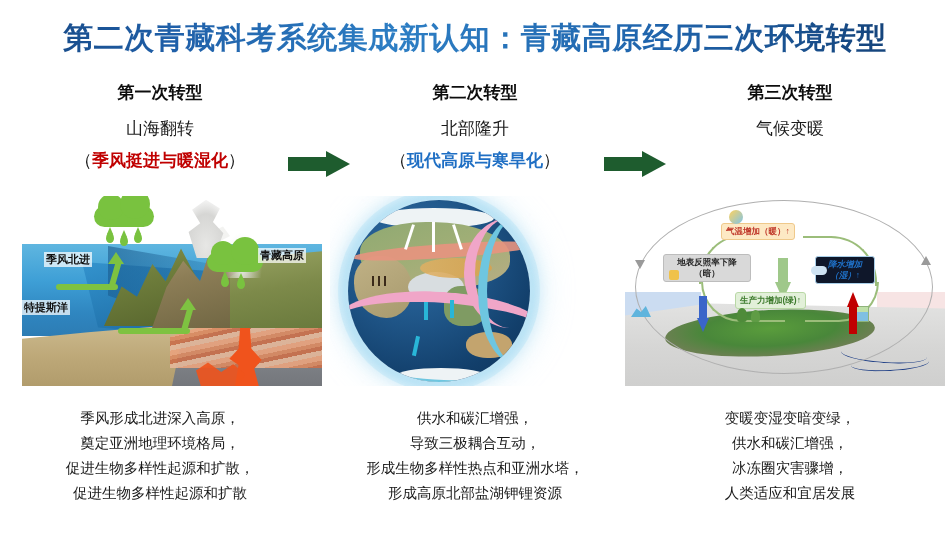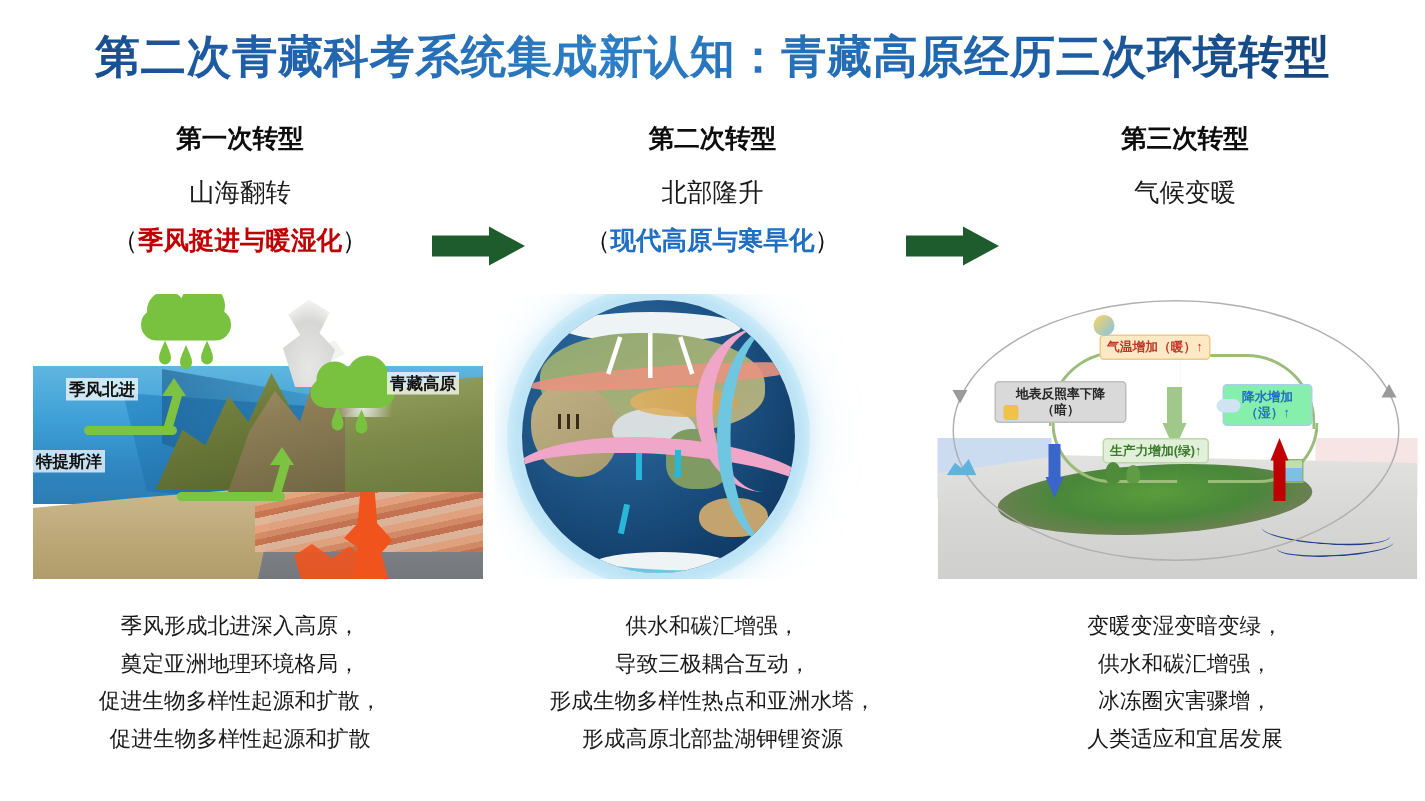--- a/index.html
+++ b/index.html
@@ -116,21 +116,21 @@
   .p3-plateau{position:absolute;left:40px;top:114px;width:210px;height:46px;border-radius:50%;
     background:radial-gradient(ellipse at 50% 40%,#5a9d3c 0%,#49873a 45%,#6f7f54 75%,#9a9d89 100%);
     transform:rotate(-3deg);}
   .p3-blue-panel{position:absolute;left:-6px;top:96px;width:82px;height:40px;background:rgba(168,196,232,.6);}
   .p3-pink-panel{position:absolute;left:252px;top:96px;width:70px;height:40px;background:rgba(240,205,205,.55);}
   .p3-ring{position:absolute;left:10px;top:4px;width:296px;height:172px;border:1.6px solid #b0b0b0;border-radius:50%;}
   .cbox{position:absolute;font-size:8.5px;line-height:11px;font-weight:bold;text-align:center;
     border-radius:3px;padding:2px 4px;white-space:nowrap;}
   .cb-temp{background:#fde9c4;border:1px solid #efc98b;color:#c0392b;}
   .cb-alb{background:#d9d9d9;border:1px solid #bdbdbd;color:#262626;}
-  .cb-prec{background:#86efac;border:1px solid #a9cfe9;color:#1f6fc4;}
+  .cb-prec{background:#0f172a;border:1px solid #a9cfe9;color:#1f6fc4;font-style:italic;}
   .cb-prod{background:#e2f0d9;border:1px solid #b9d8a6;color:#3c7a2c;}
   .p3-dn{position:absolute;left:72px;top:100px;width:12px;height:36px;}
   .p3-dn .s{position:absolute;left:2px;top:0;width:8px;height:24px;background:#3a65c9;}
   .p3-dn .h{position:absolute;left:0;top:22px;width:0;height:0;
     border-left:6px solid transparent;border-right:6px solid transparent;border-top:14px solid #3a65c9;}
   .p3-up{position:absolute;left:222px;top:96px;width:12px;height:42px;}
   .p3-up .s{position:absolute;left:2px;top:14px;width:8px;height:28px;background:#c00000;}
   .p3-up .h{position:absolute;left:0;top:0;width:0;height:0;
     border-left:6px solid transparent;border-right:6px solid transparent;border-bottom:15px solid #c00000;}
   .p3-greenarrow{position:absolute;left:150px;top:62px;width:16px;height:42px;}
@@ -280,21 +280,21 @@
     <div class="p3-greenarrow">
       <div class="s"></div>
       <div class="h"></div>
     </div>
 
     <div style="position:absolute;left:74px;top:38px;width:86px;height:48px;border-left:2px solid #9bbd7a;border-top:2px solid #9bbd7a;border-radius:46px 0 0 0;"></div>
     <div style="position:absolute;left:178px;top:40px;width:72px;height:48px;border-right:2px solid #9bbd7a;border-top:2px solid #9bbd7a;border-radius:0 46px 0 0;"></div>
     <div style="position:absolute;left:180px;top:86px;width:72px;height:38px;border-right:2px solid #9bbd7a;border-bottom:2px solid #9bbd7a;border-radius:0 0 42px 0;"></div>
     <div style="position:absolute;left:76px;top:86px;width:82px;height:38px;border-left:2px solid #9bbd7a;border-bottom:2px solid #9bbd7a;border-radius:0 0 0 42px;"></div>
 
-    <div class="cbox cb-temp" style="left:108px;top:27px;">气温增加（暖）↑</div>
+    <div class="cbox cb-temp" style="left:96px;top:27px;">气温增加（暖）↑</div>
     <div class="cbox cb-alb" style="left:38px;top:58px;width:78px;white-space:normal;">地表反照率下降（暗）</div>
     <div class="cbox cb-prec" style="left:190px;top:60px;width:50px;white-space:normal;">降水增加（湿）↑</div>
     <div class="cbox cb-prod" style="left:110px;top:96px;">生产力增加(绿)↑</div>
 
     <div style="position:absolute;left:104px;top:14px;width:14px;height:14px;border-radius:50%;background:linear-gradient(135deg,#ffd25e,#7fc4e8);"></div>
     <div style="position:absolute;left:44px;top:74px;width:10px;height:10px;background:#f0c24a;border-radius:2px;"></div>
     <div style="position:absolute;left:186px;top:70px;width:16px;height:9px;background:#cfe3f3;border-radius:9px;"></div>
     <div style="position:absolute;left:112px;top:112px;width:10px;height:14px;background:#4f8b3a;border-radius:50% 50% 30% 30%;"></div>
     <div style="position:absolute;left:126px;top:114px;width:9px;height:12px;background:#5f9c45;border-radius:50% 50% 30% 30%;"></div>
     <div style="position:absolute;left:224px;top:110px;width:18px;height:14px;background:linear-gradient(180deg,#bfe0a8 0 5px,#7fc0e2 5px 14px);border:1px solid #8fb37b;"></div>

